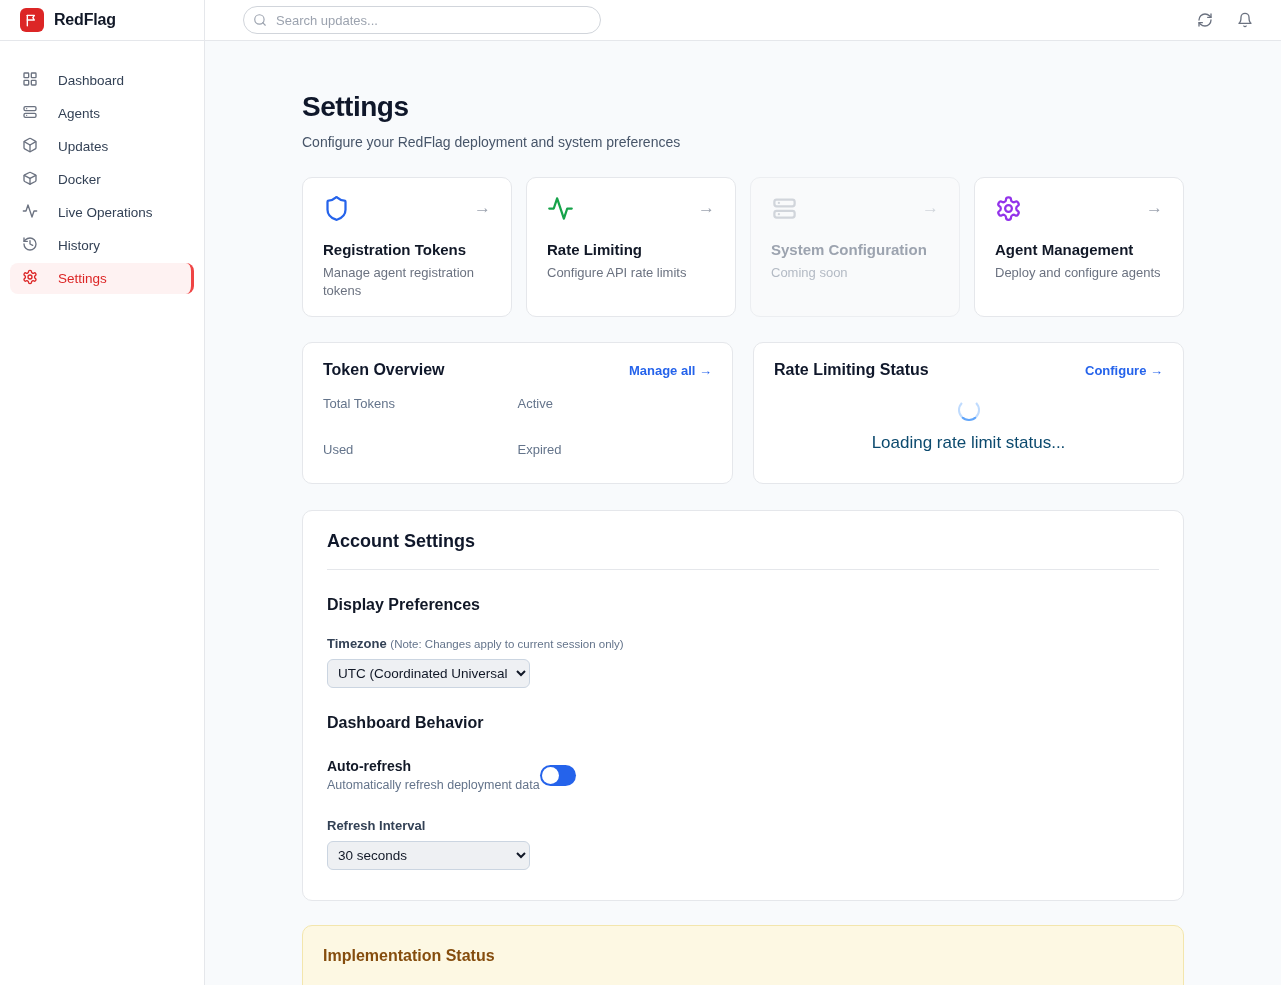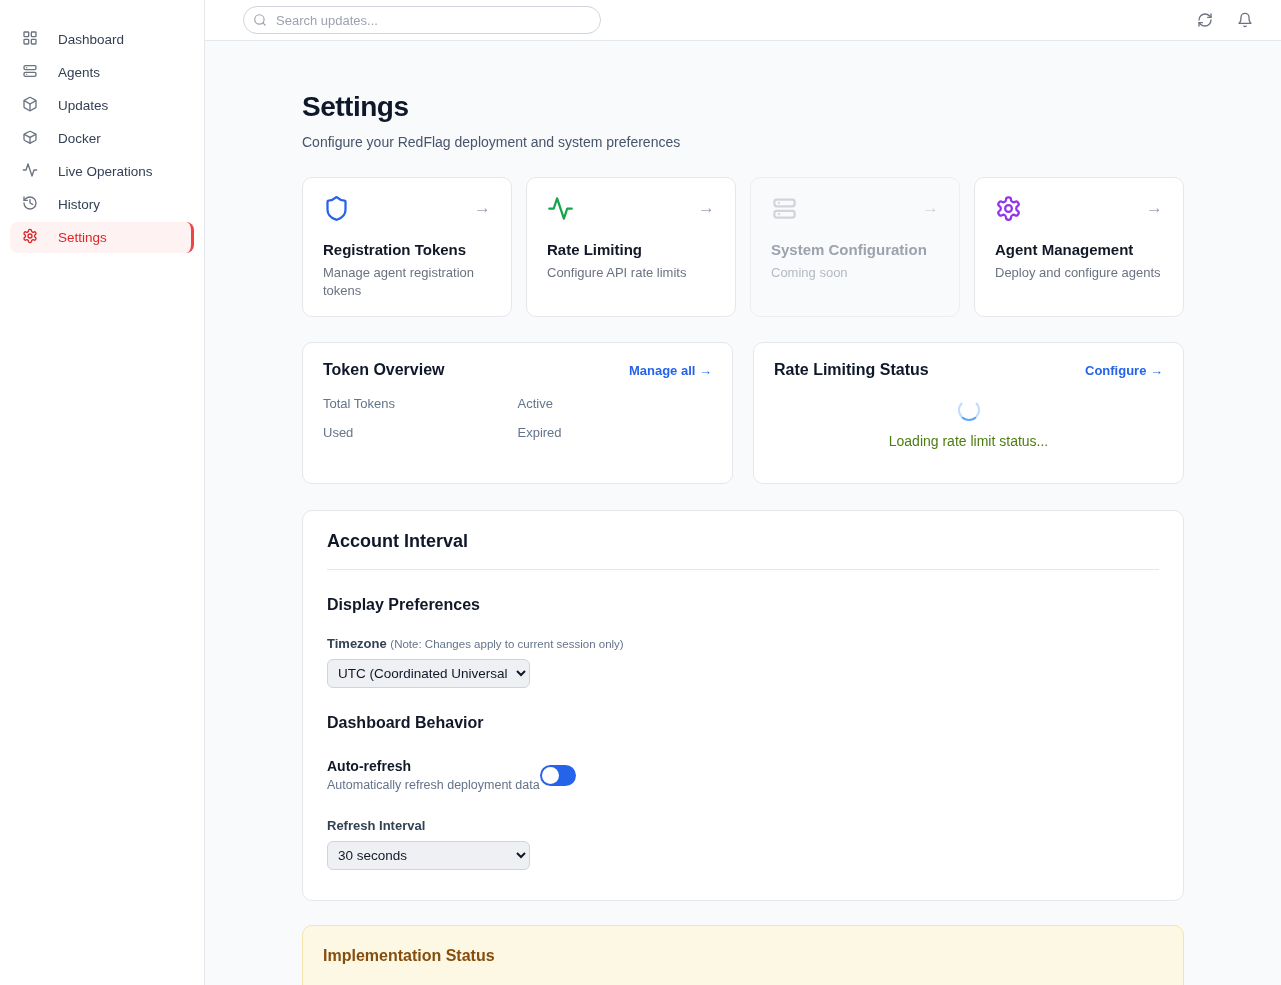--- a/index.html
+++ b/index.html
@@ -53,26 +53,26 @@
   .qcard.disabled .qcard-desc { color:#b3bac4; }
   .qcard.disabled .qcard-arrow { color:#d1d5db; }
 
   
   .panel-grid { margin-top:25px; display:grid; grid-template-columns:1fr 1fr; gap:20px; }
   .panel { background:#fff; border:1px solid #e5e7eb; border-radius:10px; padding:18px 20px;
     min-height:142px; }
   .panel-head { display:flex; justify-content:space-between; align-items:center;gap:12px; }
   .panel-title { font-size:16px; font-weight:700; color:#0f172a; }
   .panel-link { font-size:13px; color:#2563eb; font-weight:600; text-decoration:none; cursor:pointer; }
-  .stats-grid { margin-top:17px; display:grid; grid-template-columns:1fr 1fr; row-gap:14px; }
+  .stats-grid { margin-top:17px; display:grid; grid-template-columns:1fr 1fr; row-gap:31px; }
   .stat-label { font-size:13px; color:#64748b; }
   .loading-box { display:flex; flex-direction:column; align-items:center; margin-top:20px; }
   .spinner { width:22px; height:22px; border-radius:50%;
     border:2px solid #bfdbfe; border-top-color:transparent; border-bottom-color:#60a5fa; }
-  .loading-text { margin-top:12px; font-size:14px; color:#4d7c0f; }
+  .loading-text { margin-top:12px; font-size:17px; color:#0c4a6e; }
 
   
   .settings-card { margin-top:26px; background:#fff; border:1px solid #e5e7eb; border-radius:10px;
     padding:20px 24px 30px; }
   .settings-title { font-size:18px; font-weight:700; color:#0f172a; padding-bottom:17px;
     border-bottom:1px solid #e5e7eb; }
   .section-title { margin-top:26px; font-size:16px; font-weight:600; color:#111827; }
   .field-label-row { margin-top:22px; font-size:13px; font-weight:700; color:#334155; }
   .field-note { font-size:11.5px; font-weight:400; color:#64748b; }
   .select-ctl { margin-top:8px; display:block; width:203px; height:29px; font-size:13.5px;
@@ -89,20 +89,29 @@
 
   
   .impl-card { margin-top:24px; background:#fdf8e3; border:1px solid #f3e6ad; border-radius:10px;
     padding:21px 20px 30px; }
   .impl-title { font-size:16px; font-weight:700; color:#854d0e; }
 </style>
 </head>
 <body>
 
 <aside class="sidebar">
+  <div class="logo-row">
+    <span class="logo-badge">
+      <svg width="14" height="14" viewBox="0 0 24 24" fill="none" stroke="#ffffff" stroke-width="2.4" stroke-linecap="round" stroke-linejoin="round">
+        <path d="M4 22V4"></path>
+          <path d="M4 4h12l-2.5 4L16 12H4"></path>
+      </svg>
+    </span>
+    <span class="brand-name">RedFlag</span>
+  </div>
   <nav class="nav">
     <div class="nav-item">
       <span>
         <svg width="16" height="16" viewBox="0 0 24 24" fill="none" stroke-width="2" stroke-linecap="round" stroke-linejoin="round">
           <rect x="3" y="3" width="7" height="7" rx="1"></rect>
             <rect x="14" y="3" width="7" height="7" rx="1"></rect>
           <rect x="14" y="14" width="7" height="7" rx="1"></rect>
             <rect x="3" y="14" width="7" height="7" rx="1"></rect>
         </svg>
       </span>
@@ -278,21 +287,21 @@
           <a class="panel-link">Configure →</a>
         </div>
         <div class="loading-box">
           <div class="spinner"></div>
           <div class="loading-text">Loading rate limit status...</div>
         </div>
       </div>
     </div>
 
     <section class="settings-card">
-      <h2 class="settings-title">Account Interval</h2>
+      <h2 class="settings-title">Account Settings</h2>
 
       <h3 class="section-title">Display Preferences</h3>
       <div class="field-label-row">
         <span>Timezone</span>
         <span class="field-note">(Note: Changes apply to current session only)</span>
       </div>
       <select class="select-ctl">
         <option>UTC (Coordinated Universal Time)</option>
       </select>
 

